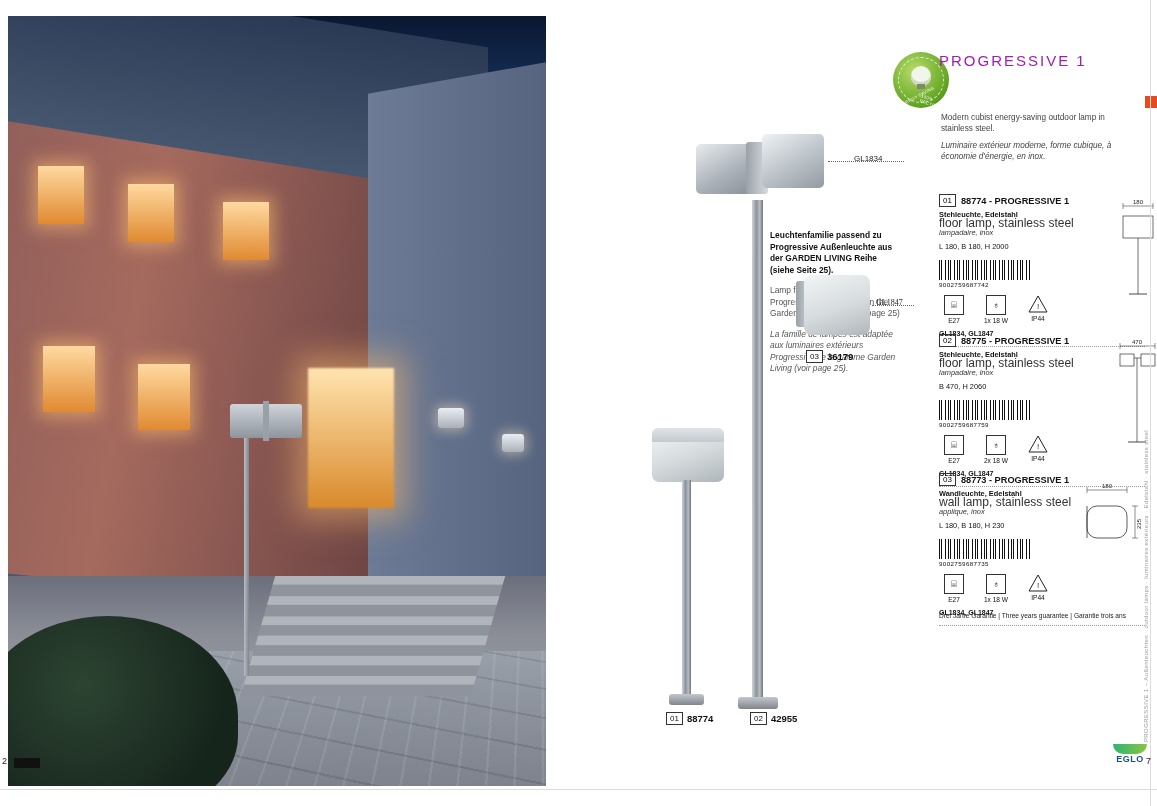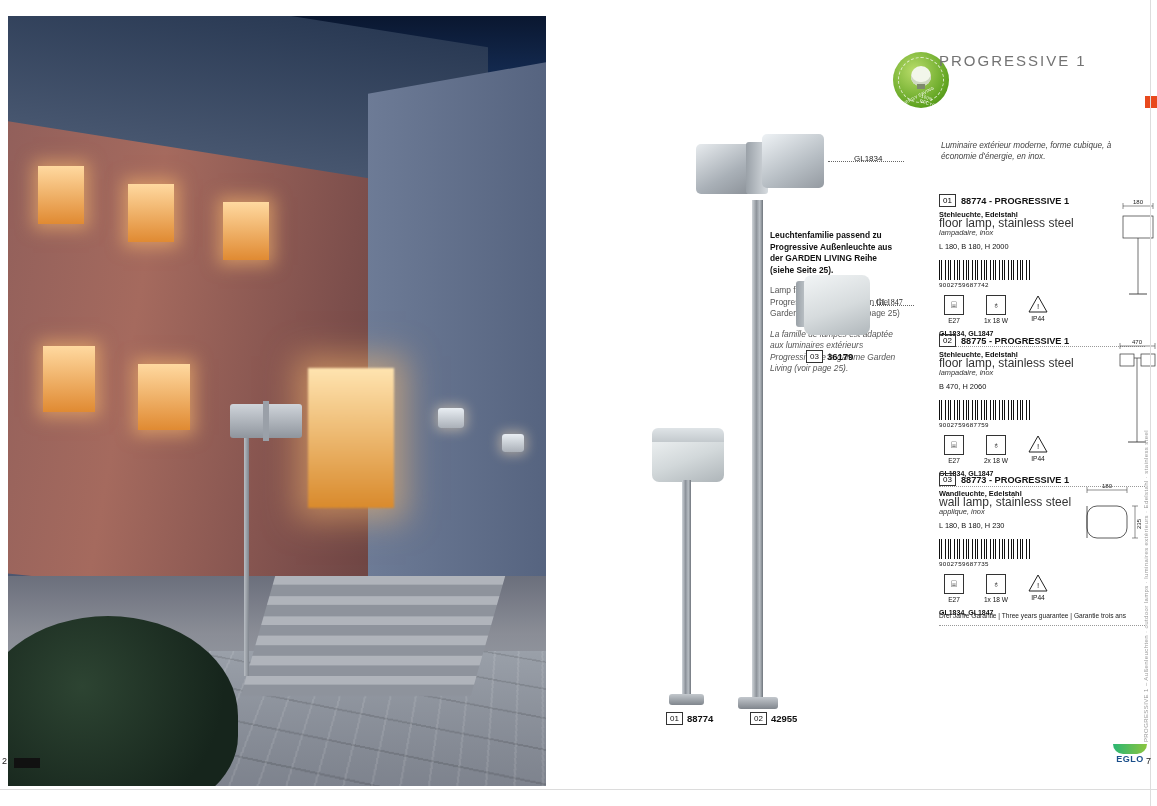--- a/index.html
+++ b/index.html
@@ -112,21 +112,21 @@
     background:linear-gradient(90deg,#9aa1a7,#cdd3d7);}
   .leader3{position:absolute;left:316px;top:305px;width:42px;border-top:1px dotted #666;}
   .leader3-label{position:absolute;left:320px;top:298px;font-size:8px;color:#222;font-family:Liberation Serif, serif;}
 
   .tag{position:absolute;display:flex;align-items:center;gap:4px;font-size:9px;color:#111;}
   .tag .num{display:inline-block;border:1px solid #333;padding:0 3px;font-size:8px;line-height:11px;background:#fff;}
   .tag .code{font-weight:bold;font-size:9.5px;}
 
   
   .right{position:absolute;left:925px;top:0;width:232px;height:806px;}
-  .brand-title{position:absolute;left:14px;top:52px;font-size:15px;letter-spacing:2px;color:#737373;font-weight:normal;}
+  .brand-title{position:absolute;left:14px;top:52px;font-size:15px;letter-spacing:2px;color:#a21caf;font-weight:normal;}
   .desc-de{position:absolute;left:16px;top:82px;width:190px;font-size:8.2px;line-height:11px;font-weight:bold;color:#111;}
   .desc-en{position:absolute;left:16px;top:112px;width:185px;font-size:8.2px;line-height:11px;color:#444;}
   .desc-fr{position:absolute;left:16px;top:140px;width:185px;font-size:8.2px;line-height:11px;color:#444;font-style:italic;}
 
   .energy-badge{position:absolute;left:-32px;top:52px;width:56px;height:56px;border-radius:50%;
     background:radial-gradient(circle at 38% 34%,#b9dc6a,#5fa320 70%,#3d7a13);
     box-shadow:0 0 0 2px #fff;}
   .energy-badge .ring{position:absolute;left:5px;top:5px;right:5px;bottom:5px;border-radius:50%;
     border:1px dashed rgba(255,255,255,.75);}
   .energy-badge .bulb{position:absolute;left:18px;top:14px;width:20px;height:20px;border-radius:50% 50% 45% 45%;
@@ -247,20 +247,21 @@
     <div class="energy-badge">
       <div class="ring"></div>
       <div class="bulb"></div>
       <div class="badge-text">
         <span class="bt1">ENERGY SAVING</span>
         <span class="bt2">100% RECYCLABLE</span>
       </div>
     </div>
 
     <div class="brand-title">PROGRESSIVE 1</div>
+    <div class="desc-en">Modern cubist energy-saving outdoor lamp in stainless steel.</div>
     <div class="desc-fr">Luminaire extérieur moderne, forme cubique, à économie d'énergie, en inox.</div>
 
     <div class="spec" style="top:194px;">
       <div class="spec-hd">
         <span class="idx">01</span>
         <span class="ttl">88774 - PROGRESSIVE 1</span>
       </div>
       <div class="spec-de">Stehleuchte, Edelstahl</div>
       <div class="spec-en">floor lamp, stainless steel</div>
       <div class="spec-fr">lampadaire, inox</div>

